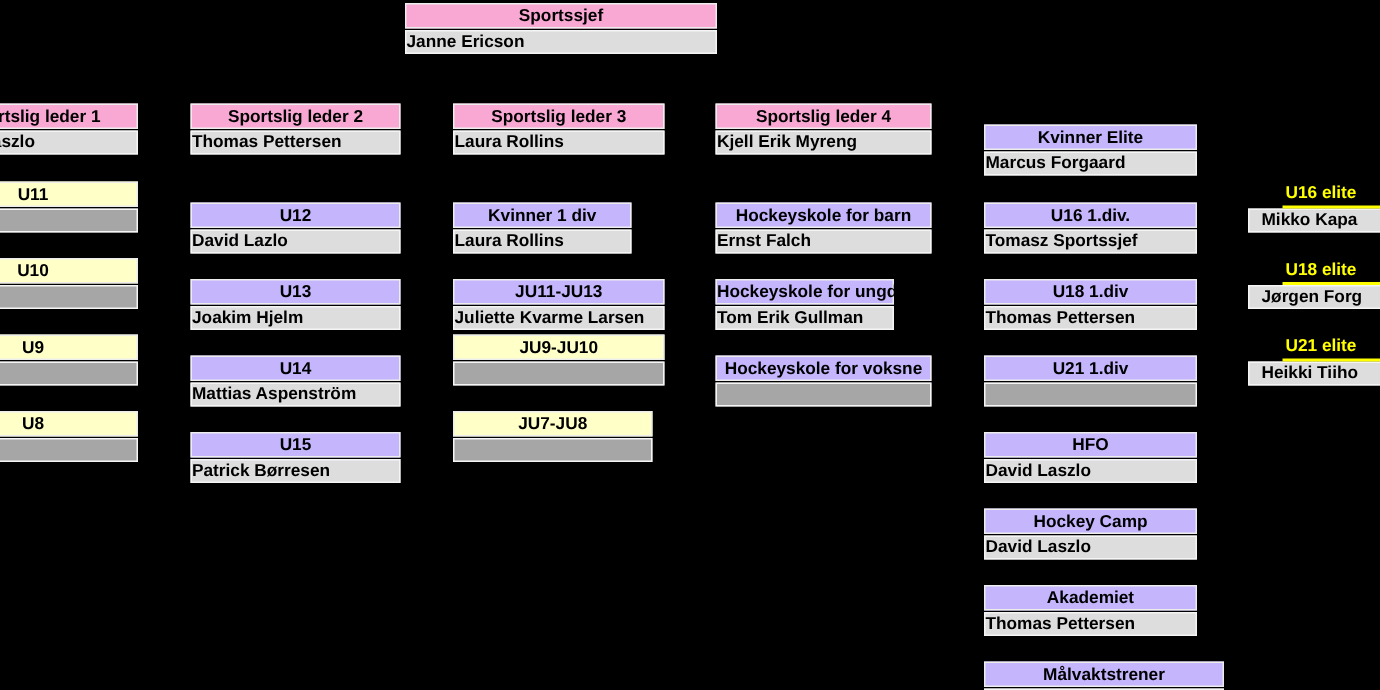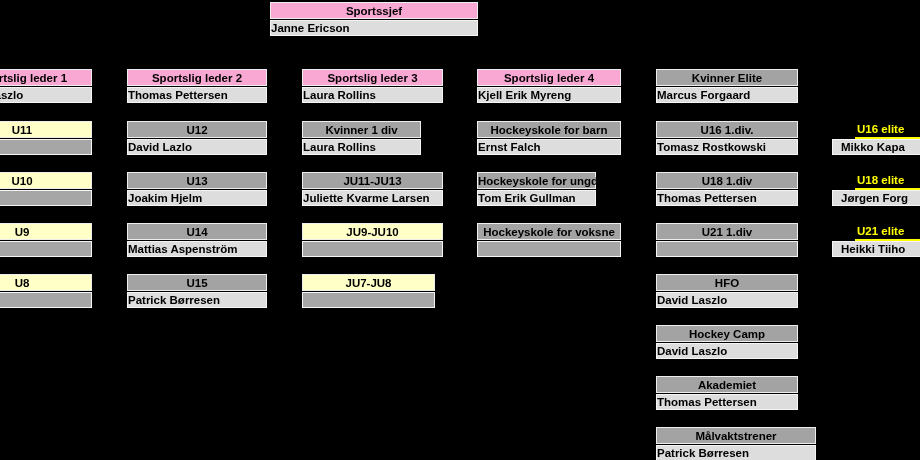--- a/index.html
+++ b/index.html
@@ -6,21 +6,21 @@
   .canvas{
     position:relative;width:920px;height:460px;background:#000000;
     overflow:hidden;font-family:"Liberation Sans",sans-serif;font-weight:bold;
   }
   .unit{position:absolute;}
   .hdr{
     height:17px;line-height:17px;text-align:center;font-size:11.5px;color:#000;
     border:1px solid #ededed;box-sizing:border-box;white-space:nowrap;overflow:visible;
   }
   .hdr.orange{background:#f9a8d4;}
-  .hdr.yellow{background:#a3a3a3;}
+  .hdr.yellow{background:#c4b5fd;margin-top:14px;}
   .hdr.pale{background:#FFFFC8;}
   .nm{
     margin-top:1px;height:16px;line-height:15px;text-align:left;font-size:11.5px;color:#000;
     background:#DDDDDD;border:1px solid #f5f5f5;box-sizing:border-box;white-space:nowrap;
   }
   .nm.empty{background:#A6A6A6;}
   
   .elite .hdr{background:transparent;border:none;text-align:left;padding-left:23px;}
   .elite .hdr .lbl{
     display:inline-block;color:#FFFF00;line-height:14px;
@@ -118,21 +118,21 @@
     <div class="hdr yellow">Hockeyskole for ungdom</div>
     <div class="nm">Tom Erik Gullman</div>
   </div>
   <div class="unit" style="left:477px;top:223px;width:144px">
     <div class="hdr yellow">Hockeyskole for voksne</div>
     <div class="nm empty"></div>
   </div>
 
   <div class="unit" style="left:656px;top:121px;width:142px">
     <div class="hdr yellow">U16 1.div.</div>
-    <div class="nm">Tomasz Rostkowski</div>
+    <div class="nm">Tomasz Sportssjef</div>
   </div>
   <div class="unit" style="left:656px;top:172px;width:142px">
     <div class="hdr yellow">U18 1.div</div>
     <div class="nm">Thomas Pettersen</div>
   </div>
   <div class="unit" style="left:656px;top:223px;width:142px">
     <div class="hdr yellow">U21 1.div</div>
     <div class="nm empty"></div>
   </div>
   <div class="unit" style="left:656px;top:274px;width:142px">

